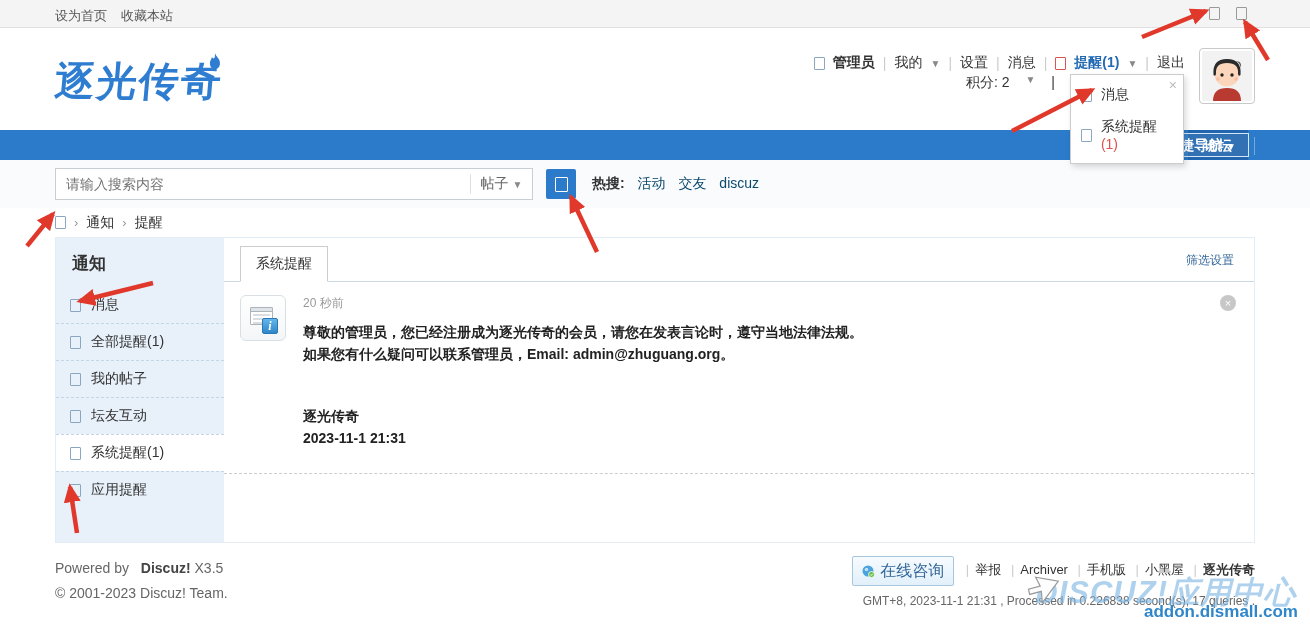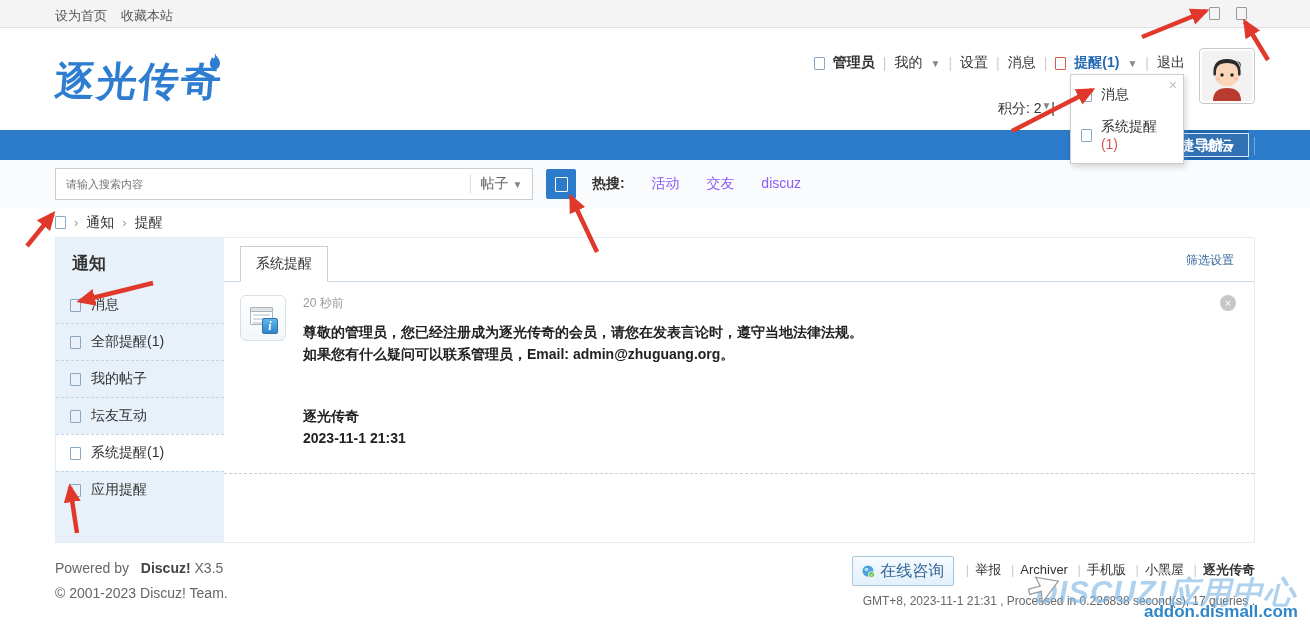--- a/index.html
+++ b/index.html
@@ -21,45 +21,45 @@
   .header{height:102px;background:#fff;}
   .logo{position:absolute;left:0;top:26px;color:#2f7dd0;font-weight:bold;font-size:40px;letter-spacing:2px;transform:skewX(-5deg);font-family:"Liberation Sans",sans-serif;}
   .logo .flame{position:absolute;right:2px;top:-17px;transform:skewX(5deg);}
   .userbar{position:absolute;right:70px;top:26px;font-size:14px;color:#333;white-space:nowrap;display:flex;align-items:center;gap:8px;}
   .userbar a{color:#333;text-decoration:none;cursor:pointer;}
   .userbar .sep,.footer .sep{color:#ccc;}
   .userbar .bold{font-weight:bold;}
   .remind-link{color:#2469b3 !important;font-weight:bold;}
   .caret{font-size:10px;color:#888;}
   .caret.white{color:#fff;}
-  .creditbar{position:absolute;right:200px;top:72px;font-size:14px;color:#333;display:flex;gap:0;align-items:flex-start;}
+  .creditbar{position:absolute;right:200px;top:46px;font-size:14px;color:#333;display:flex;gap:16px;align-items:flex-start;}
   .avatar{position:absolute;right:0;top:20px;width:56px;height:56px;border:1px solid #c9c9c9;border-radius:4px;background:#fff;padding:2px;}
   .avatar svg{width:50px;height:50px;border-radius:2px;display:block;}
   
   .dropdown{position:absolute;left:1070px;top:74px;width:114px;background:#fff;border:1px solid #ccc;box-shadow:2px 3px 6px rgba(0,0,0,.15);z-index:40;padding:4px 0;}
   .dropdown .row{display:flex;align-items:center;gap:9px;padding:7px 10px;font-size:14px;color:#333;cursor:pointer;}
   .dropdown .row:first-child{border-bottom:1px solid #eee;}
   .dropdown .count{color:#d9534f;}
   .dropdown .close{position:absolute;right:6px;top:2px;color:#bbb;font-size:14px;cursor:pointer;}
   
   .navbar{height:30px;background:var(--nav-blue);text-align:right;}
   .navbar .inner{height:30px;}
   .nav-tab{display:inline-block;height:30px;line-height:30px;padding:0 16px;background:var(--tab-blue);color:#fff;font-weight:bold;font-size:14px;cursor:pointer;}
   .nav-div{display:inline-block;width:1px;height:18px;background:rgba(255,255,255,.35);vertical-align:middle;margin-left:6px;}
   .quicknav{position:absolute;right:6px;top:3px;height:24px;line-height:22px;padding:0 12px;border:1px solid #d7e6f5;color:#fff;font-weight:bold;font-size:14px;background:rgba(255,255,255,.08);cursor:pointer;}
   
   .searchbar{height:48px;background:#fafbfc;}
   .searchbar .inner{height:48px;display:flex;align-items:center;}
   .searchbox{display:flex;align-items:center;width:478px;height:32px;background:#fff;border:1px solid #c9ced3;}
-  .searchbox input{flex:1;border:0;outline:none;padding:0 10px;font-size:11px;color:#333;font-family:inherit;background:transparent;}
+  .searchbox input{flex:1;border:0;outline:none;padding:0 10px;font-size:14px;color:#333;font-family:inherit;background:transparent;}
   .search-type{width:62px;border-left:1px solid #dcdfe2;color:#666;font-size:14px;text-align:center;cursor:pointer;display:flex;align-items:center;justify-content:center;gap:4px;height:20px;}
   .search-btn{width:30px;height:30px;margin-left:13px;background:var(--nav-blue);border:0;border-radius:2px;display:flex;align-items:center;justify-content:center;cursor:pointer;}
   .hot{margin-left:16px;font-size:14px;}
   .hot b{color:#333;}
-  .hot a{color:#8b5cf6;text-decoration:none;margin-left:23px;cursor:pointer;}
+  .hot a{color:#0c4a6e;text-decoration:none;margin-left:9px;cursor:pointer;}
   
   .breadcrumb{height:29px;display:flex;align-items:center;gap:8px;font-size:14px;color:#333;}
   .breadcrumb .gt{color:#999;font-size:13px;}
   .breadcrumb a{color:#333;text-decoration:none;cursor:pointer;}
   
   .content{display:flex;min-height:306px;border:1px solid #e3edf5;}
   .side{width:168px;background:var(--sidebar-bg);flex:none;}
   .side-title{font-size:17px;font-weight:bold;padding:14px 16px 12px;color:#333;}
   .side-item{display:flex;align-items:center;gap:10px;padding:9px 14px;font-size:14px;color:#333;cursor:pointer;position:relative;}
   .side-item + .side-item{border-top:1px dashed #c3d6e8;}

